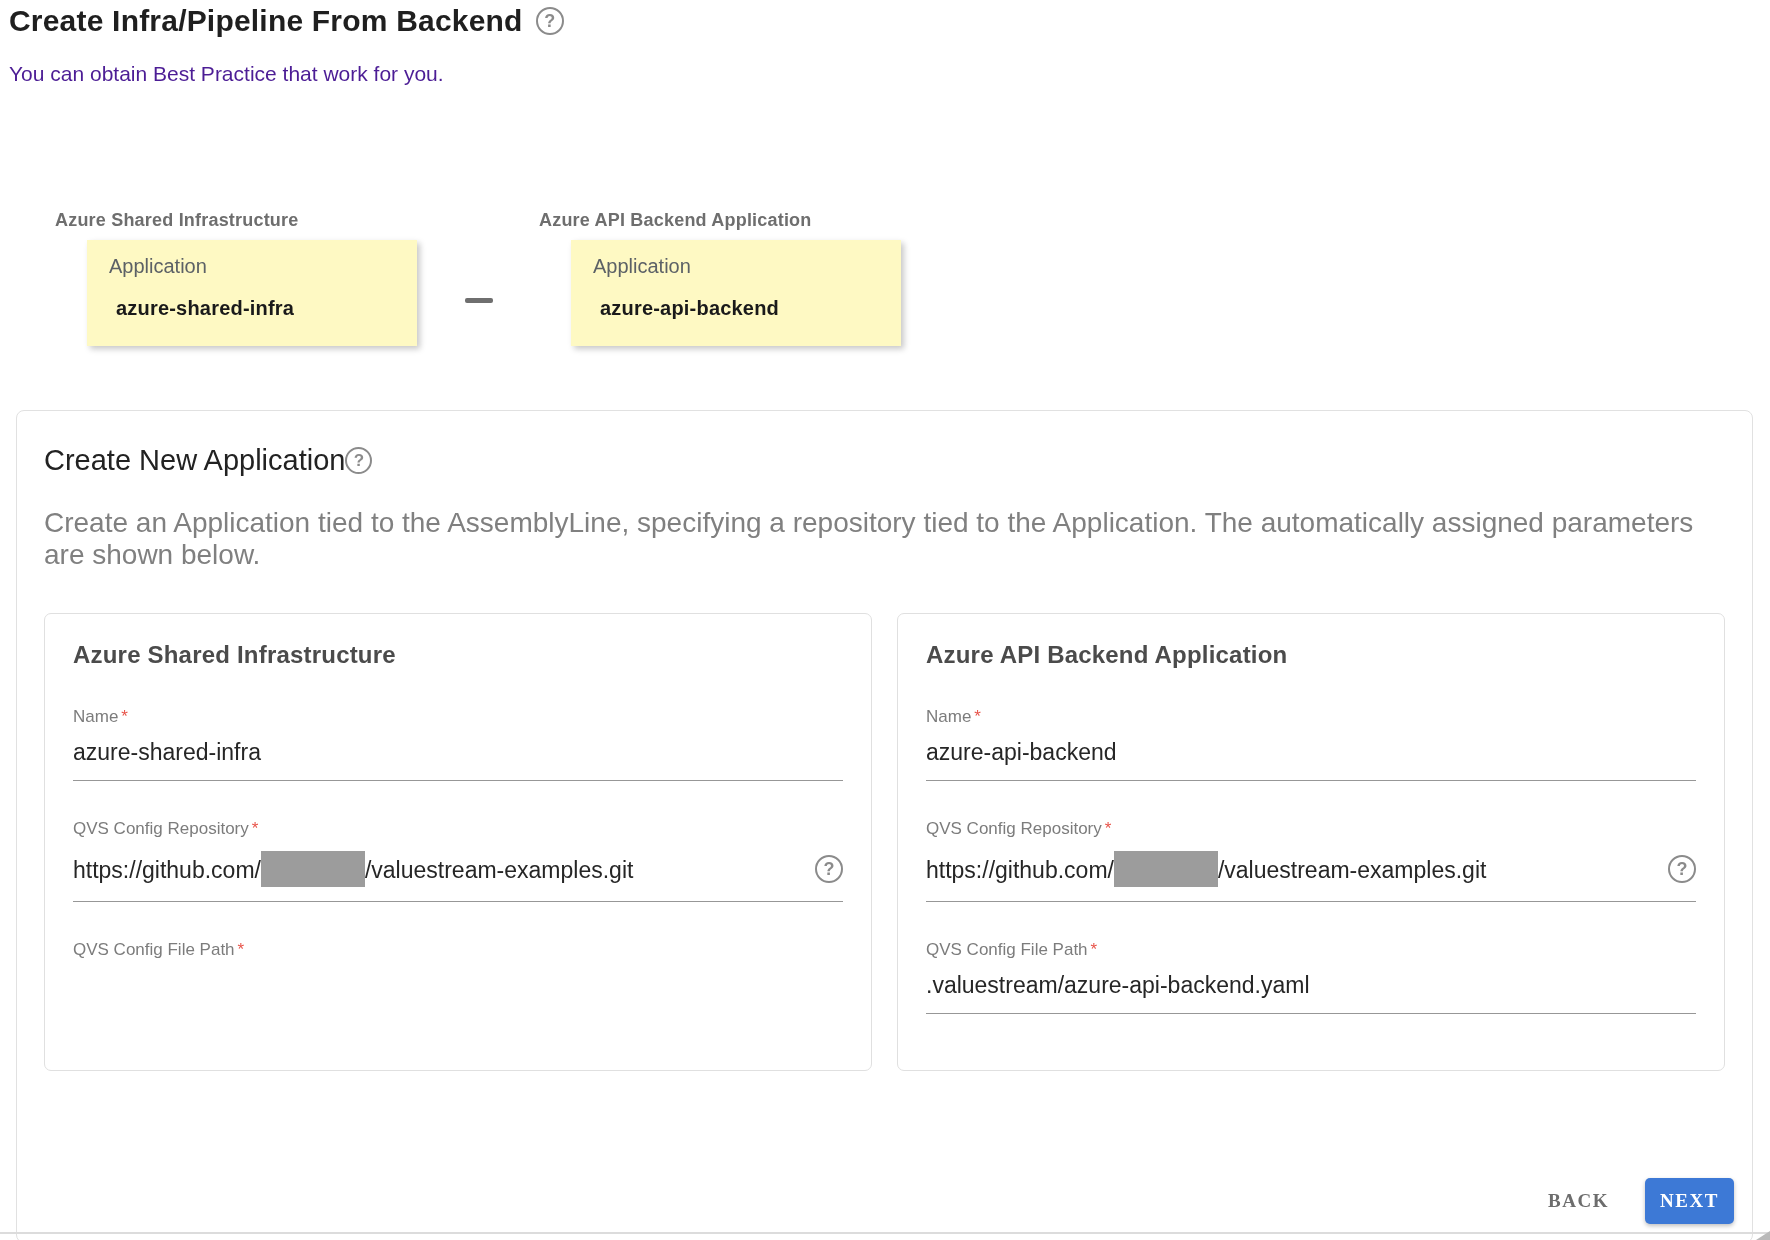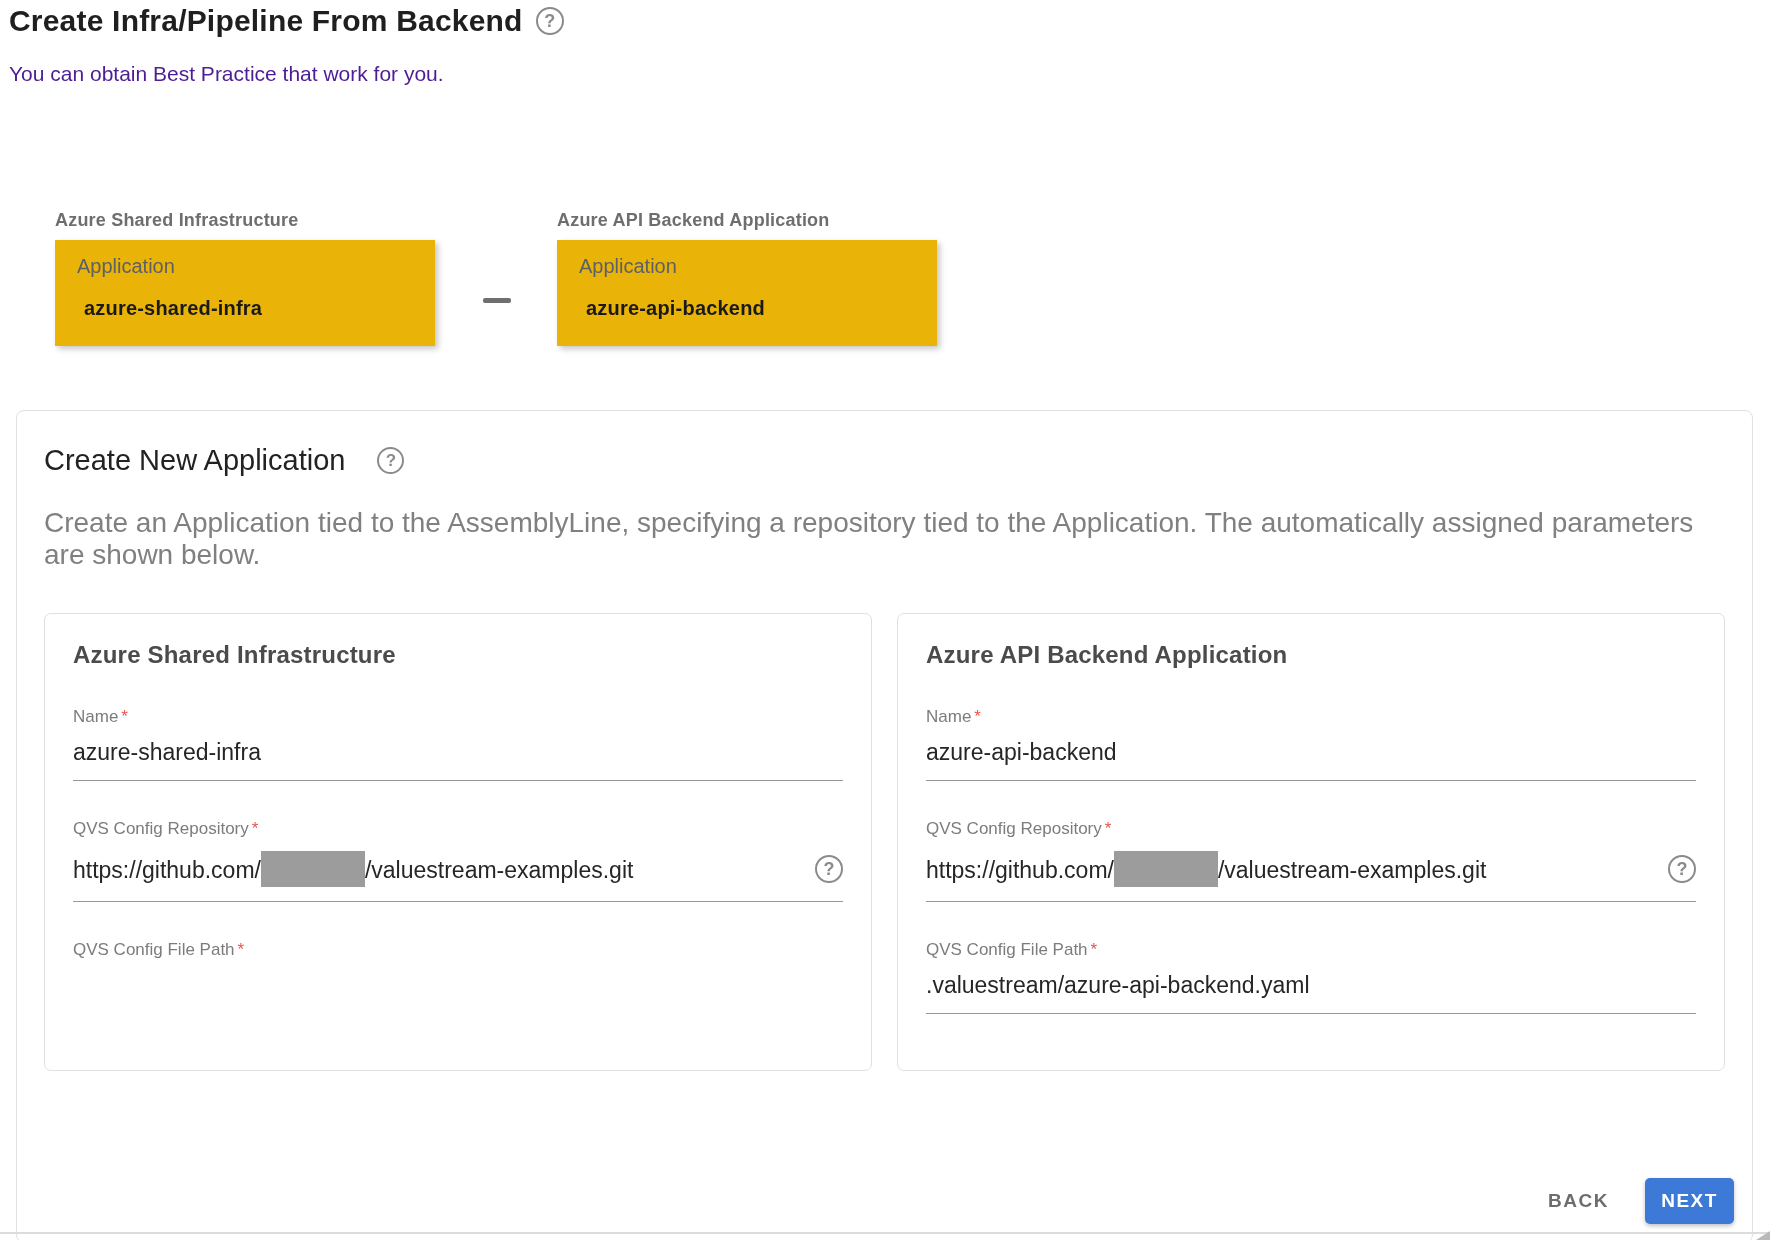--- a/index.html
+++ b/index.html
@@ -18,34 +18,34 @@
     color: #8b8b8b; font-size: 18px; font-weight: 700; flex: 0 0 auto;
     cursor: pointer; background: #fff;
   }
   .help-circle.small { width: 27px; height: 27px; font-size: 17px; border-width: 2.5px; }
 
   
   .nodes-row { display: flex; margin: 124px 0 0 55px; }
   .node-col { display: flex; flex-direction: column; }
   .node-label { font-size: 18px; font-weight: 700; color: #6e6e6e; margin-bottom: 9px; letter-spacing: 0.2px; }
   .node-card {
-    width: 380px; height: 106px; background: #eab308; padding: 15px 22px;
-    box-shadow: 3px 3px 6px rgba(0,0,0,0.22); cursor: pointer;
+    width: 330px; height: 106px; background: #fef9c3; padding: 15px 22px;
+    box-shadow: 3px 3px 6px rgba(0,0,0,0.22); cursor: pointer; margin-left: 32px;
   }
   .node-type { font-size: 20px; color: #5c6166; }
   .node-name { font-size: 20px; font-weight: 700; color: #1a1a1a; margin-top: 19px; margin-left: 7px; letter-spacing: 0.2px; }
   .node-edge { width: 28px; height: 5px; background: #6f6f6f; border-radius: 2px; margin: 88px 46px 0 48px; flex: 0 0 auto; }
 
   
   .form-card {
     margin: 64px 17px 0 16px; width: 1737px; height: 833px;
     border: 1px solid #e1e1e1; border-radius: 8px; background: #fff;
     padding: 33px 27px 18px 27px; position: relative;
   }
-  .card-title-row { display: flex; align-items: center; gap: 32px; }
+  .card-title-row { display: flex; align-items: center; gap: 0; }
   .card-title { font-size: 29px; font-weight: 400; color: #222; }
   .card-desc { margin-top: 30px; font-size: 28px; color: #808080; }
   .required-note { margin-top: 50px; font-size: 21px; color: #e8544a; }
 
   
   .panels { display: flex; gap: 25px; margin-top: 42px; }
   .panel {
     flex: 1 1 0; border: 1px solid #e0e0e0; border-radius: 7px;
     padding: 27px 28px 30px 28px; min-height: 458px; background: #fff;
   }
@@ -60,21 +60,21 @@
     min-height: 32px; cursor: text;
   }
   .field-value { font-size: 23px; color: #262626; white-space: nowrap; }
   .redacted-bar {
     display: inline-block; width: 104px; height: 36px; background: #9c9c9c;
     vertical-align: -9px;
   }
 
   
   .actions { position: absolute; right: 18px; bottom: 18px; display: flex; align-items: center; }
-  .btn { border: none; background: transparent; font-family: Liberation Sans, sans-serif; cursor: pointer; text-align: center; }
+  .btn { border: none; background: transparent; font-family: Liberation Serif, serif; cursor: pointer; text-align: center; }
   .btn-back {
     font-size: 19px; font-weight: 700; color: #6d6d6d; letter-spacing: 1.5px;
     padding: 12px 18px; margin-right: 18px; border-radius: 4px;
   }
   .btn-next {
     font-size: 19px; font-weight: 700; color: #ffffff; letter-spacing: 1.5px;
     background: #3d79d6; border-radius: 5px; width: 89px; height: 46px;
     box-shadow: 0 2px 4px rgba(0,0,0,0.25);
   }
 

